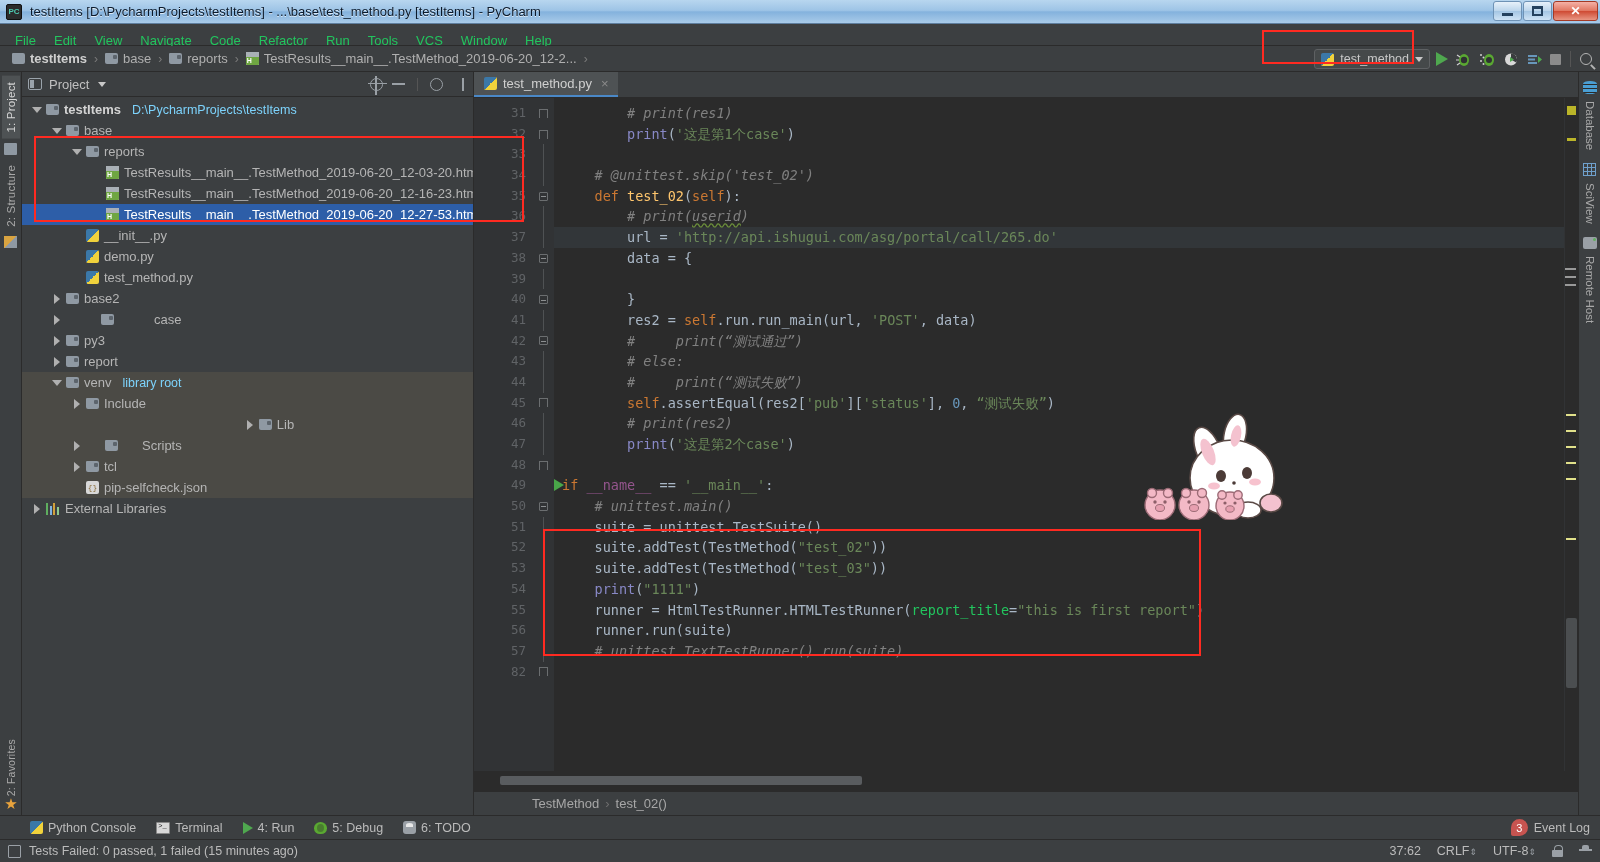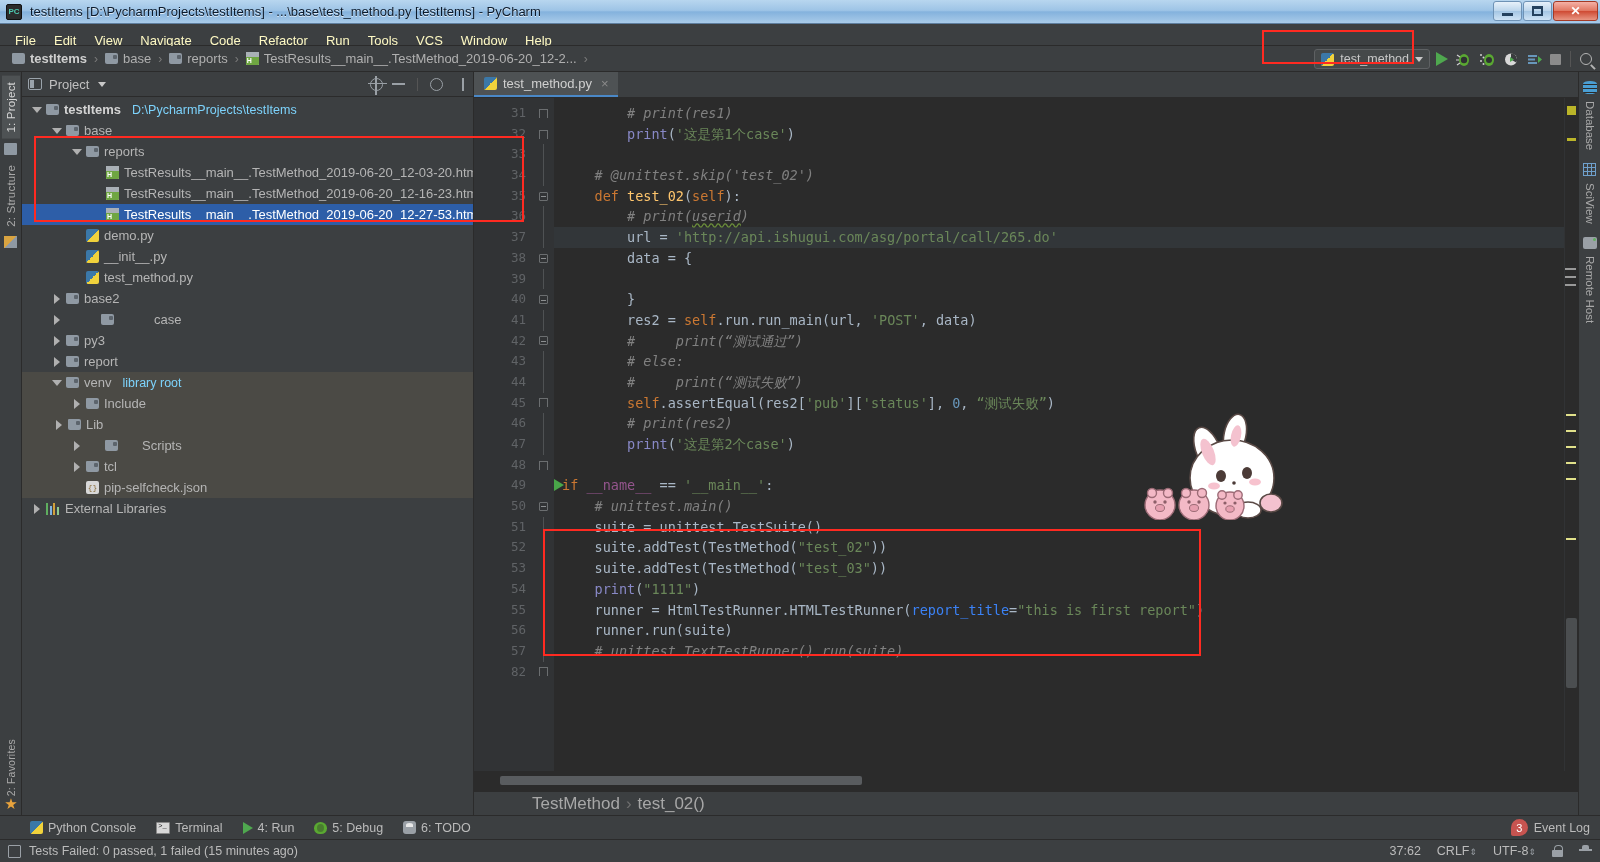--- a/index.html
+++ b/index.html
@@ -45,21 +45,21 @@
   }
   .win-btn .mn{display:block;width:11px;height:3px;background:#24415e;margin-top:6px;}
   .win-btn .mx{display:block;width:11px;height:10px;border:2px solid #24415e;border-top-width:3px;}
 
   
   .menubar{
     height:22px;flex:0 0 22px;background:#3c3f41;border-bottom:1px solid #2b2b2b;
     display:flex;align-items:center;padding-left:6px;
   }
   .menu-item{
-    padding:10px 9px;font-size:13px;color:#fef9c3;cursor:default;margin-top:12px;
+    padding:10px 9px;font-size:13px;color:#22c55e;cursor:default;margin-top:12px;
   }
   .menu-item u{ text-decoration:underline; }
 
   
   .navbar{
     height:26px;flex:0 0 26px;background:#3c3f41;border-bottom:1px solid #2b2b2b;
     display:flex;align-items:center;padding-left:8px;position:relative;
   }
   .crumbs{display:flex;align-items:center;gap:0;}
   .crumb{display:flex;align-items:center;gap:5px;padding:2px 4px;font-size:13px;color:#b0b0b0;white-space:nowrap;}
@@ -214,21 +214,21 @@
     background:#2b2b2b;
   }
   .ln{height:20.7px;line-height:20.7px;white-space:pre;padding-left:8px;color:#a9b7c6;}
   .ln.hl{ background:#323639; }
   .cm{color:#808080;font-style:italic;}
   .kw{color:#cc7832;}
   .st{color:#6a8759;}
   .nu{color:#6897bb;}
   .sf{color:#94558d;}
   .pyfn{color:#8888c6;}
-  .param{color:#3b82f6;}
+  .param{color:#22c55e;}
   .def-name{color:#ffc66d;}
   .wavy{ text-decoration:underline wavy #6b8f3a; text-decoration-skip-ink:none; }
 
   .runmark{
     position:absolute;left:-1px;width:0;height:0;
     border-top:6px solid transparent;border-bottom:6px solid transparent;border-left:10px solid #49a649;
   }
 
   
   .markerbar{
@@ -238,21 +238,21 @@
   .mk.sq{height:9px;width:9px;right:2px;}
   .thumb{position:absolute;right:1px;width:11px;background:#4b4e50;border-radius:2px;}
 
   .hscroll-wrap{
     height:20px;flex:0 0 20px;background:#2b2b2b;position:relative;
   }
   .hthumb{position:absolute;left:26px;top:5px;height:9px;width:362px;background:#595c5f;border-radius:2px;}
 
   .breadcrumb-bar{
     height:24px;flex:0 0 24px;background:#3c3f41;border-top:1px solid #2b2b2b;
-    display:flex;align-items:center;padding-left:58px;gap:6px;font-size:17px;color:#a7a7a7;
+    display:flex;align-items:center;padding-left:58px;gap:6px;font-size:13px;color:#a7a7a7;
   }
 
   
   .rstrip{
     width:22px;flex:0 0 22px;background:#3c3f41;border-left:1px solid #2b2b2b;
     display:flex;flex-direction:column;align-items:center;padding-top:4px;gap:2px;
   }
   .rtab{
     writing-mode:vertical-rl;font-size:11.5px;color:#a9a9a9;padding:5px 3px;white-space:nowrap;
   }
@@ -464,26 +464,26 @@
             <span class="nm">TestResults__main__.TestMethod_2019-06-20_12-16-23.html</span>
           </div>
           <div class="row sel" style="padding-left: 70px;">
             <span class="arrow none"></span>
             <span class="ic-html"></span>
             <span class="nm">TestResults__main__.TestMethod_2019-06-20_12-27-53.html</span>
           </div>
           <div class="row" style="padding-left: 50px;">
             <span class="arrow none"></span>
             <span class="ic-py"></span>
-            <span class="nm">demo.py</span>
+            <span class="nm">__init__.py</span>
           </div>
           <div class="row" style="padding-left: 50px;">
             <span class="arrow none"></span>
             <span class="ic-py"></span>
-            <span class="nm">__init__.py</span>
+            <span class="nm">demo.py</span>
           </div>
           <div class="row" style="padding-left: 50px;">
             <span class="arrow none"></span>
             <span class="ic-py"></span>
             <span class="nm">test_method.py</span>
           </div>
           <div class="row" style="padding-left: 30px;">
             <span class="arrow right"></span>
             <span class="ic-folder"></span>
             <span class="nm">base2</span>
@@ -507,21 +507,21 @@
             <span class="arrow down"></span>
             <span class="ic-folder"></span>
             <span class="nm">venv</span>
             <span class="dim">library root</span>
           </div>
           <div class="row hover" style="padding-left: 50px;">
             <span class="arrow right"></span>
             <span class="ic-folder"></span>
             <span class="nm">Include</span>
           </div>
-          <div class="row hover" style="padding-left: 32px;">
+          <div class="row hover" style="padding-left: 50px; justify-content: center;">
             <span class="arrow right"></span>
             <span class="ic-folder"></span>
             <span class="nm">Lib</span>
           </div>
           <div class="row hover" style="padding-left: 50px; gap: 24px;">
             <span class="arrow right"></span>
             <span class="ic-folder"></span>
             <span class="nm">Scripts</span>
           </div>
           <div class="row hover" style="padding-left: 50px;">

